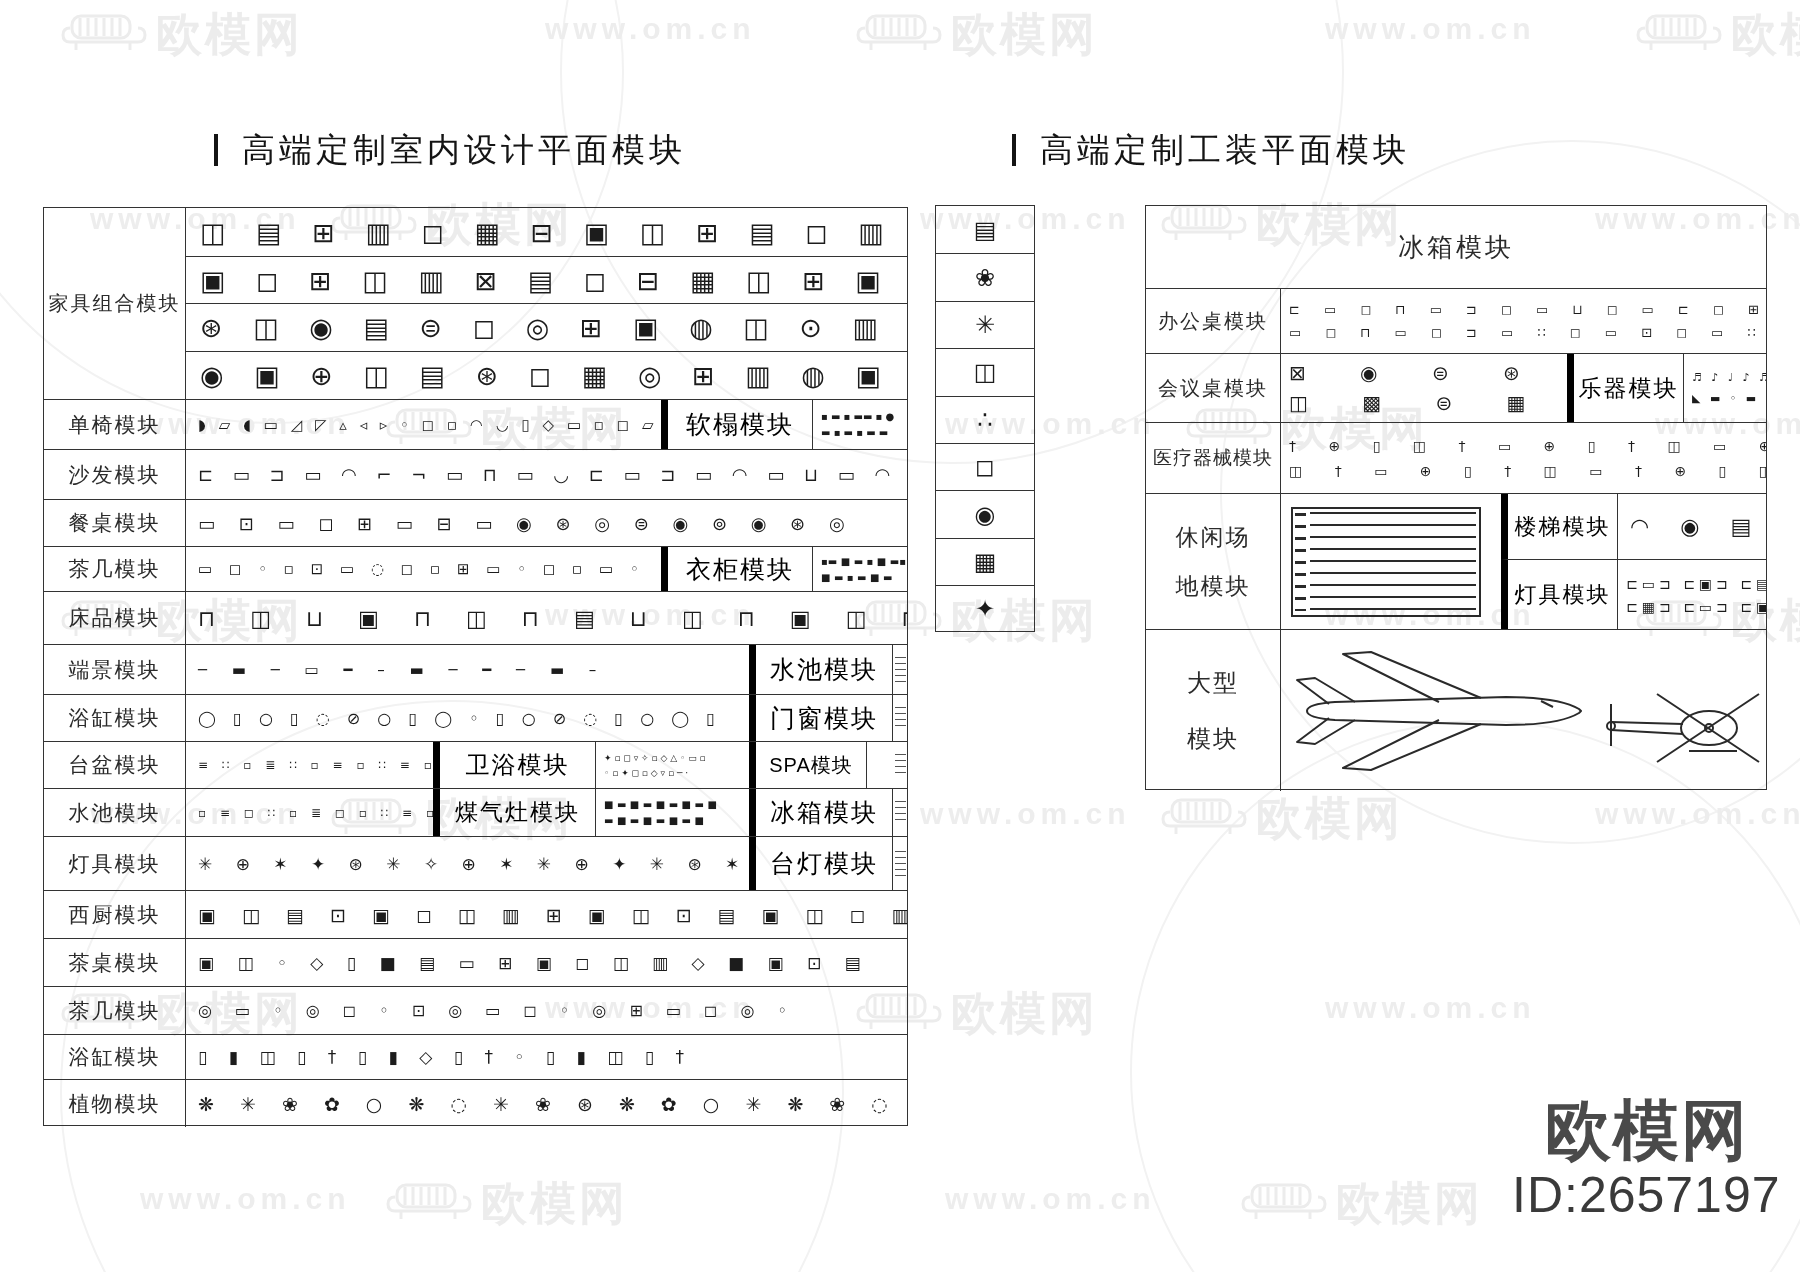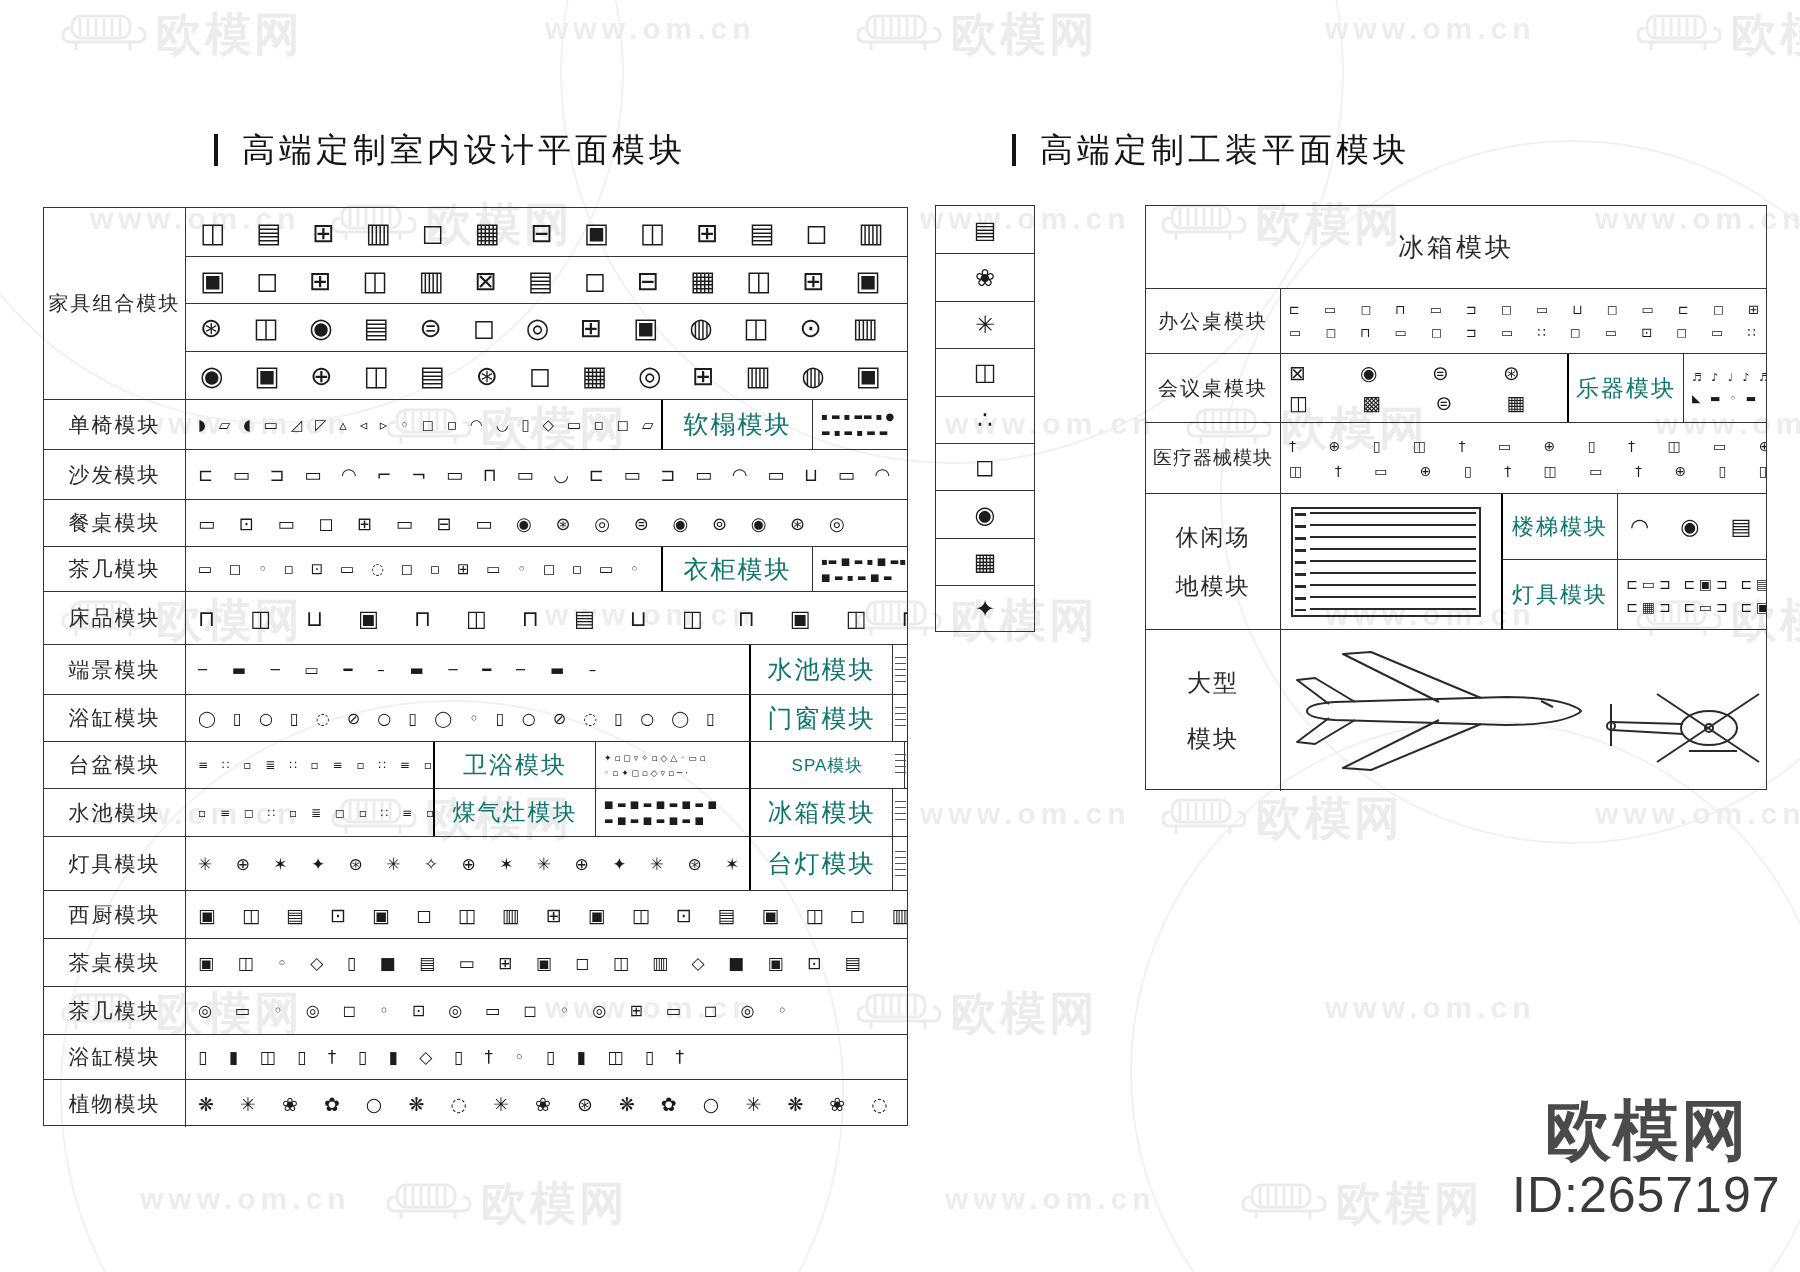--- a/index.html
+++ b/index.html
@@ -20,22 +20,22 @@
   .cad-table{position:absolute;border:1px solid #333;z-index:1;box-sizing:border-box;background:transparent;}
   .row{position:absolute;left:0;right:0;border-top:1px solid #333;box-sizing:border-box;}
   .row.first{border-top:none;}
   .rlabel{position:absolute;left:0;top:0;bottom:0;width:142px;border-right:1px solid #333;
           display:flex;align-items:center;justify-content:center;
           color:#2b2b2b;font-size:21px;letter-spacing:2px;white-space:nowrap;box-sizing:border-box;}
   .rlabel2{flex-direction:column;justify-content:center;}
   .cad{font-family:"DejaVu Sans",sans-serif;color:#1c1c1c;white-space:nowrap;overflow:hidden;}
   .strip{position:absolute;display:flex;align-items:center;box-sizing:border-box;padding-left:12px;overflow:hidden;}
   .stack{position:absolute;display:flex;flex-direction:column;justify-content:center;gap:5px;box-sizing:border-box;padding-left:8px;overflow:hidden;}
-  .subcell{position:absolute;top:0;bottom:0;border-left:2px solid #000000;border-right:1px solid #333;
-           display:flex;align-items:center;justify-content:center;color:#0f766e;
+  .subcell{position:absolute;top:0;bottom:0;border-left:7px solid #000000;border-right:1px solid #333;
+           display:flex;align-items:center;justify-content:center;color:#000000;
            letter-spacing:2px;white-space:nowrap;box-sizing:border-box;overflow:hidden;}
   .fstrip{position:absolute;left:142px;right:0;border-top:1px solid #333;display:flex;align-items:center;
           padding-left:14px;box-sizing:border-box;overflow:hidden;}
   .fstrip.first{border-top:none;}
   .mini-lines{position:absolute;background:repeating-linear-gradient(to bottom,#555 0 1px,transparent 1px 6px);}
   .mcell{height:47.4px;border-top:1px solid #333;display:flex;align-items:center;justify-content:center;box-sizing:border-box;}
   .mcell.first{border-top:none;}
   
   .pool{position:absolute;border:2px solid #2a2a2a;box-sizing:border-box;}
   .pool-ticks{position:absolute;left:2px;top:4px;bottom:4px;width:11px;
@@ -366,21 +366,21 @@
   </div>
 
   <div class="row" style="top:533px;height:47px;">
     <div class="rlabel">台盆模块</div>
     <div class="strip cad" style="left:142px;width:247px;top:0;bottom:0;font-size:12px;letter-spacing:5px;">≡ ∷ ▫ ≣ ∷ ▫ ≡ ▫ ∷ ≡ ▫</div>
     <div class="subcell" style="left:389px;width:163px;font-size:24px;">卫浴模块</div>
     <div class="stack" style="left:552px;width:153px;top:0;bottom:0;">
       <div class="cad" style="font-size:9px;">✦ ▫ ◻ ▿ ✧ ▫ ◇ △ ◦ ▭ ▫</div>
       <div class="cad" style="font-size:9px;">◦ ▫ ✦ ◻ ▫ ◇ ▿ ▫ ─ ·</div>
     </div>
-    <div class="subcell" style="left:705px;width:156px;font-size:17px;letter-spacing:1px;">SPA模块</div>
+    <div class="subcell" style="left:705px;width:118px;font-size:20px;letter-spacing:1px;">SPA模块</div>
     <div class="mini-lines" style="left:851px;width:11px;top:12px;bottom:12px;"></div>
   </div>
 
   <div class="row" style="top:580px;height:48px;">
     <div class="rlabel">水池模块</div>
     <div class="strip cad" style="left:142px;width:247px;top:0;bottom:0;font-size:12px;letter-spacing:5px;">▫ ≡ ◻ ∷ ▫ ≣ ◻ ▫ ∷ ≡ ▫</div>
     <div class="subcell" style="left:389px;width:163px;font-size:23px;">煤气灶模块</div>
     <div class="stack" style="left:552px;width:153px;top:0;bottom:0;">
       <div class="cad" style="font-size:10px;font-weight:bold;">■ ▬ ■ ▬ ■ ▬ ■ ▬ ■</div>
       <div class="cad" style="font-size:10px;font-weight:bold;">▬ ■ ▬ ■ ▬ ■ ▬ ■</div>

